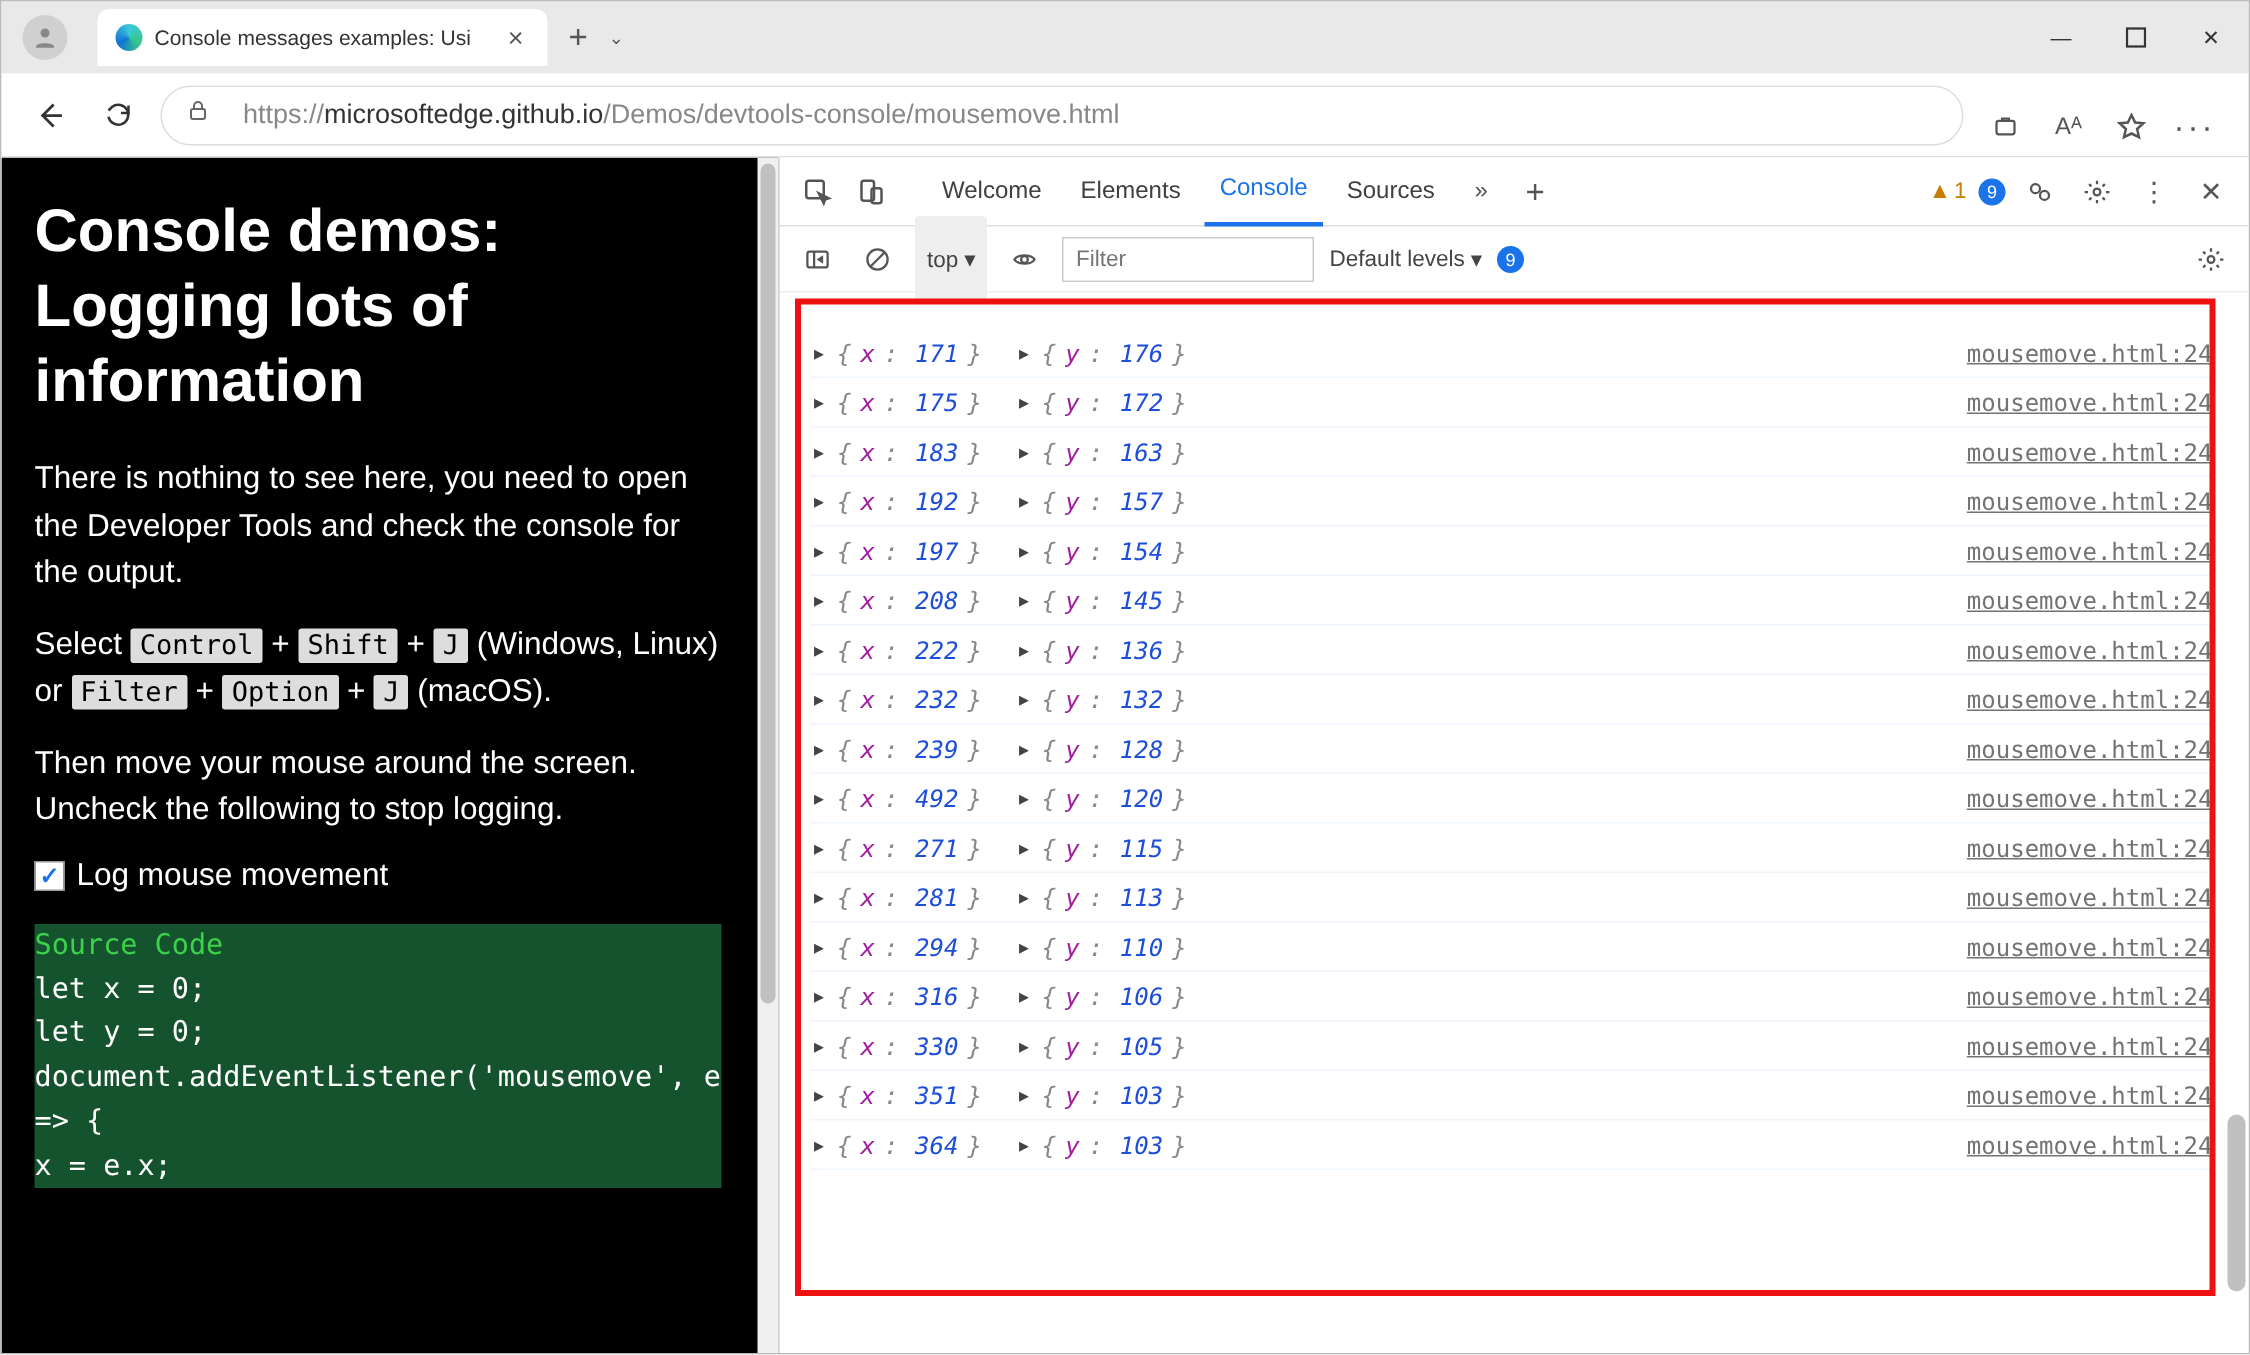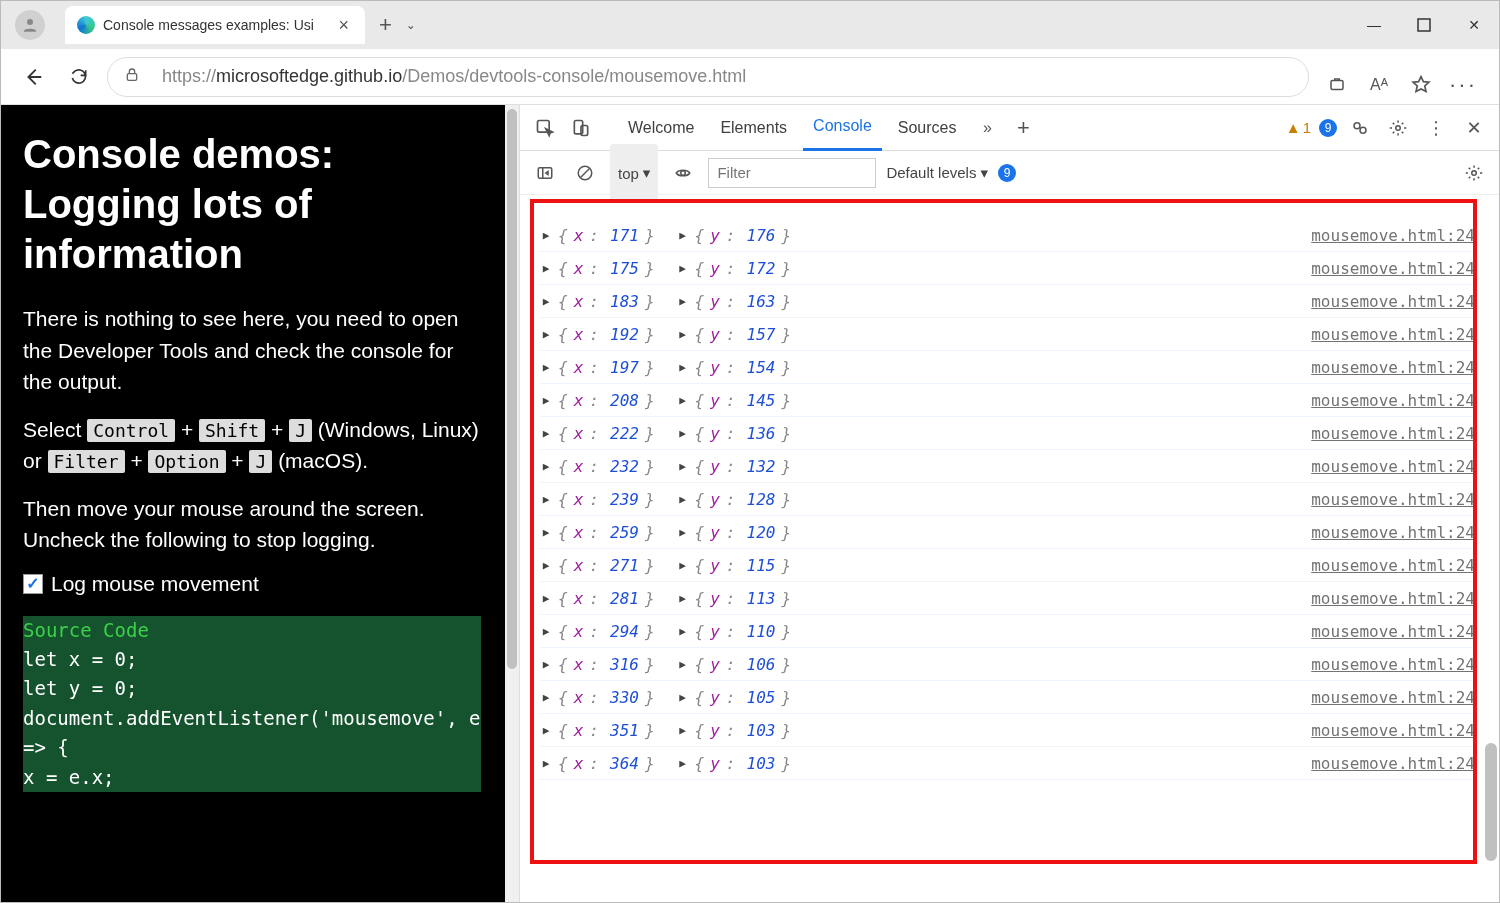--- a/index.html
+++ b/index.html
@@ -431,21 +431,21 @@
                 <span class="brace">}</span>
               </div>
               <a class="log-link">mousemove.html:24</a>
             </div>
             <div class="log-row">
               <div class="log-left">
                 <span class="tri">▶</span>
                 <span class="brace">{</span>
                 <span class="key">x</span>
                 <span class="brace">: </span>
-                <span class="num xw">259</span>
+                <span class="num xw">492</span>
                 <span class="brace">}</span>
                 <span style="width:10px;display:inline-block"></span>
                 <span class="tri">▶</span>
                 <span class="brace">{</span>
                 <span class="key">y</span>
                 <span class="brace">: </span>
                 <span class="num xw">120</span>
                 <span class="brace">}</span>
               </div>
               <a class="log-link">mousemove.html:24</a>

